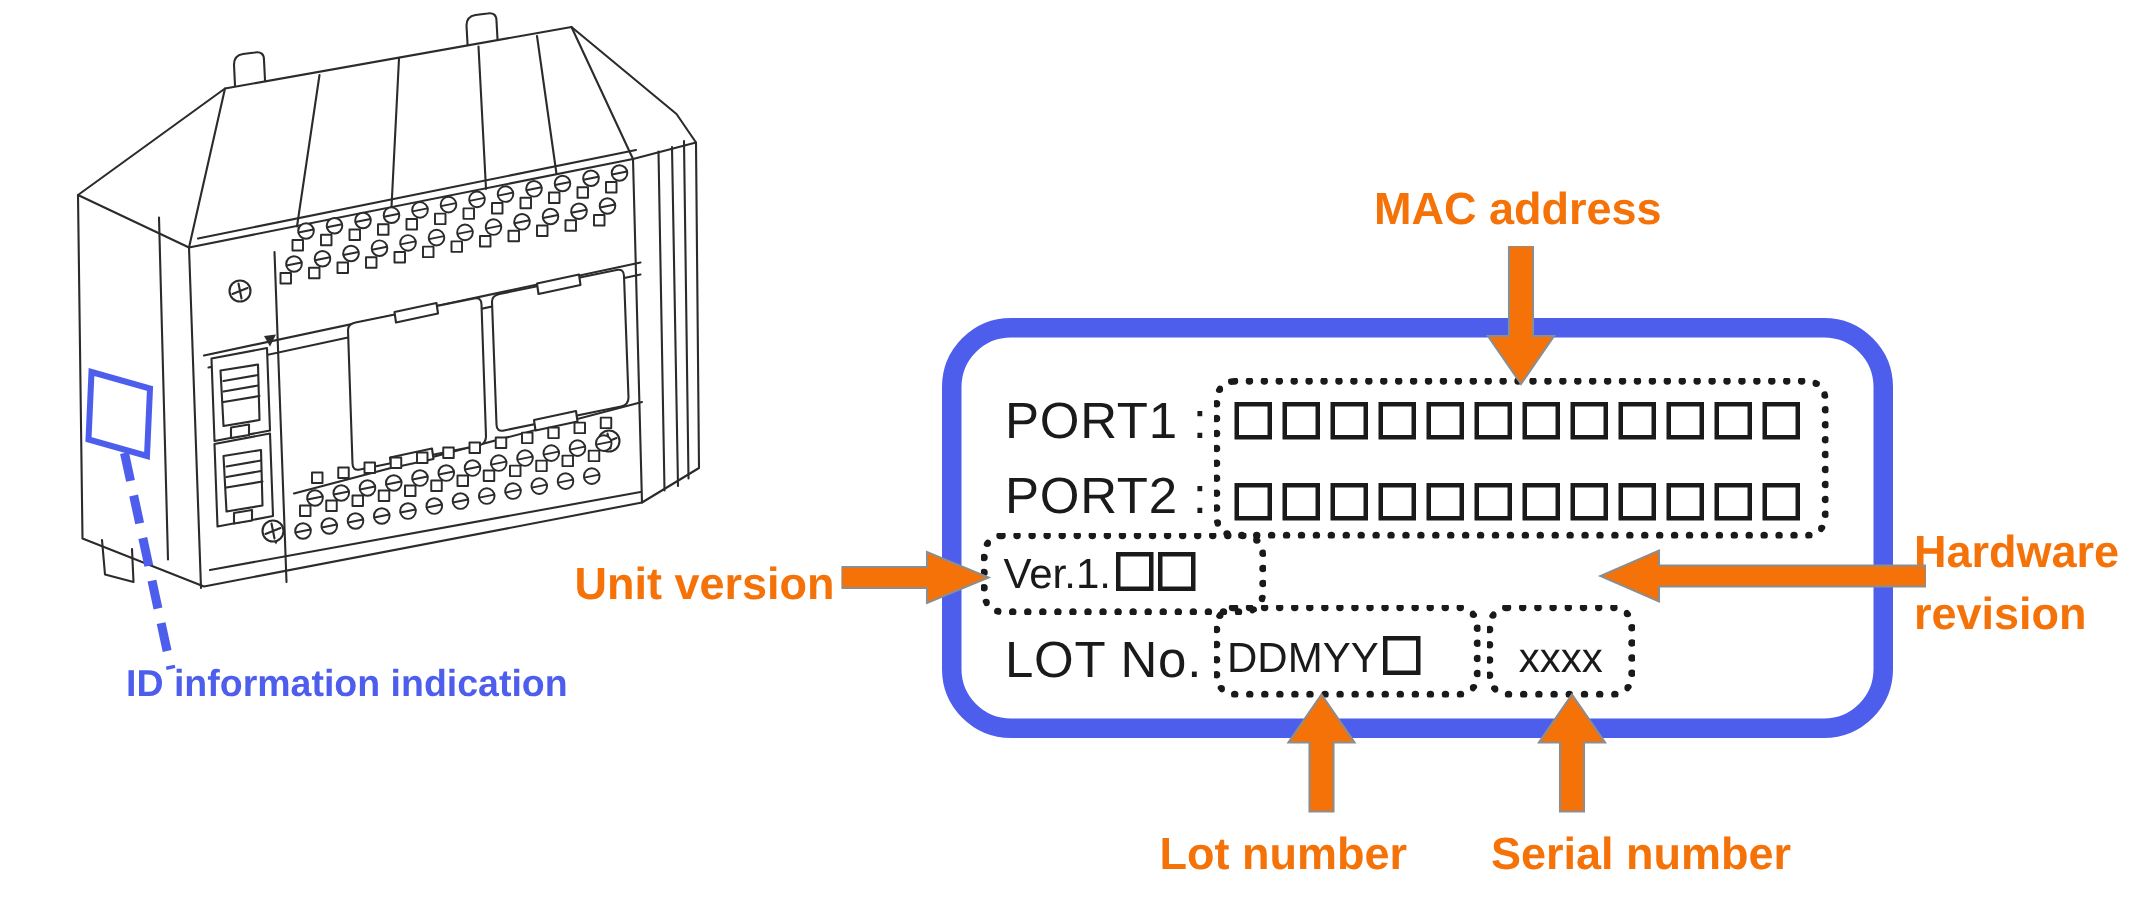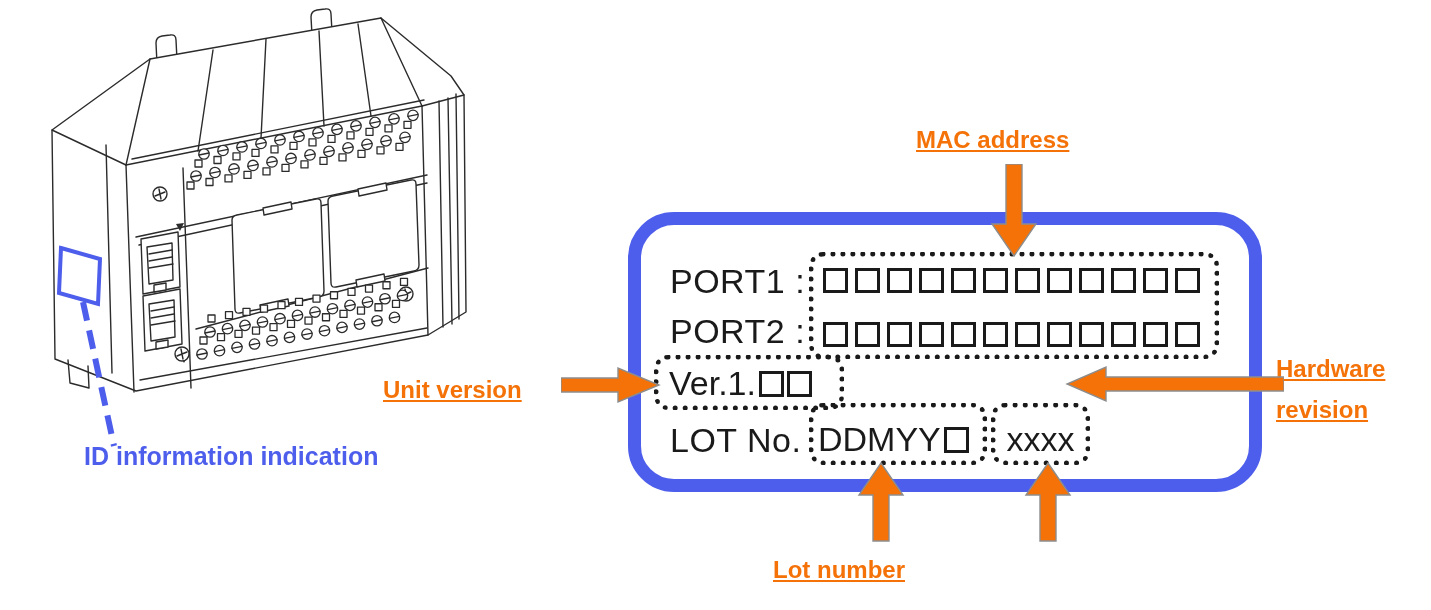--- a/index.html
+++ b/index.html
@@ -24,25 +24,25 @@
     white-space:nowrap;letter-spacing:.5px;
   }
   .dotbox{
     position:absolute;border:5px dotted var(--ink);border-radius:14px;box-sizing:border-box;
     background:transparent;
   }
   .sqrow{position:absolute;display:flex;gap:7px;}
   .psq{width:19px;height:19px;border:3px solid var(--ink);background:#fff;flex:0 0 auto;}
   .tsq{display:inline-block;width:19px;height:20px;border:3px solid var(--ink);
        vertical-align:-2px;margin-left:3px;background:#fff;}
-  .boxtext{position:absolute;font-size:34px;line-height:40px;color:var(--ink);white-space:nowrap;}
+  .boxtext{position:absolute;font-size:28px;line-height:40px;color:var(--ink);white-space:nowrap;}
   
   .ann{
-    position:absolute;font-weight:bold;font-size:24px;line-height:41px;
-    color:var(--orange);white-space:nowrap;text-decoration:underline;
+    position:absolute;font-weight:bold;font-size:30px;line-height:41px;
+    color:var(--orange);white-space:nowrap;
   }
   .ann.center{text-align:left;white-space:normal;}
   .arr polygon{fill:var(--orange);stroke:#8d8d8d;stroke-width:1.4;}
   
   .idtxt{
     position:absolute;left:84px;top:441px;font-weight:bold;font-size:25px;line-height:30px;
     color:var(--blue);white-space:nowrap;
   }
 </style>
 </head>
@@ -327,17 +327,18 @@
   <div class="ann center" style="left:1276px;top:348px;width:152px"><span>Hardware</span><br><span>revision</span></div>
   <svg class="abs arr" style="left:1064px;top:364px" width="220" height="40">
     <polygon points="220,13 42,13 42,3 3,20 42,37 42,27 220,27"></polygon>
   </svg>
 
   <div class="ann" style="left:773px;top:549px">Lot number</div>
   <svg class="abs arr" style="left:857px;top:462px" width="48" height="80">
     <polygon points="24,1 46,33 32,33 32,79 16,79 16,33 2,33"></polygon>
   </svg>
 
+  <div class="ann" style="left:994px;top:549px">Serial number</div>
   <svg class="abs arr" style="left:1024px;top:462px" width="48" height="80">
     <polygon points="24,1 46,33 32,33 32,79 16,79 16,33 2,33"></polygon>
   </svg>
 
 </div>
 
 </body></html>

